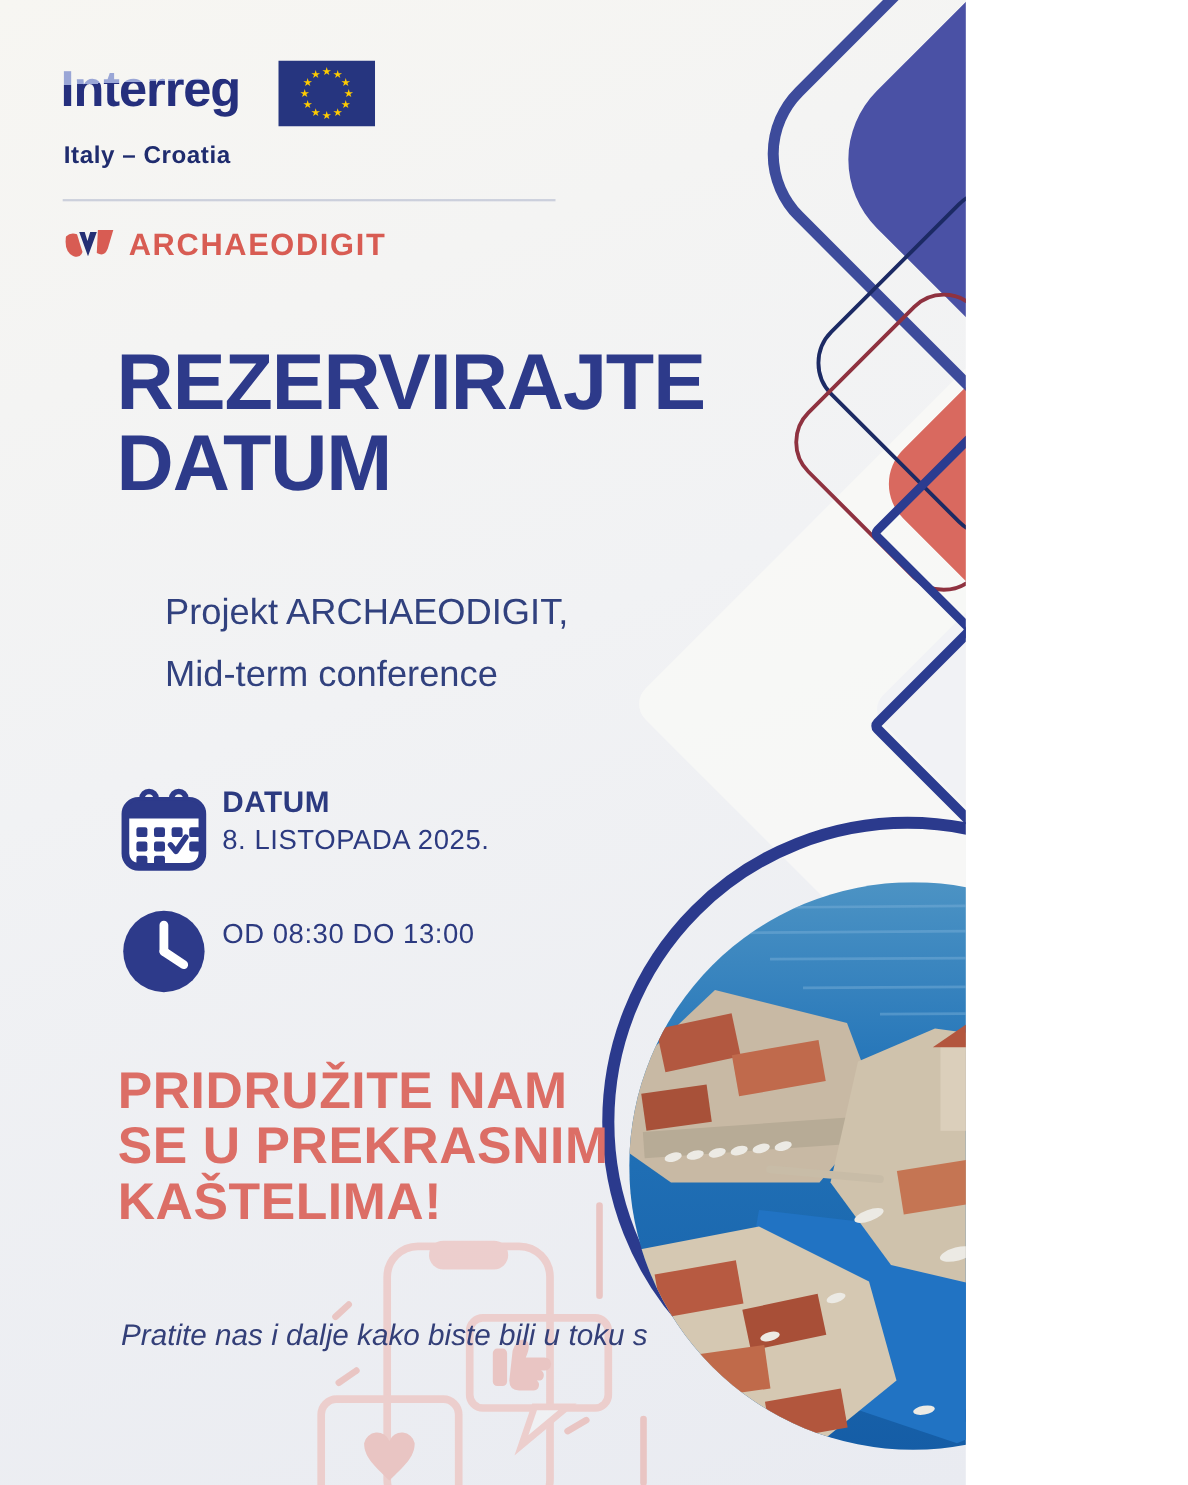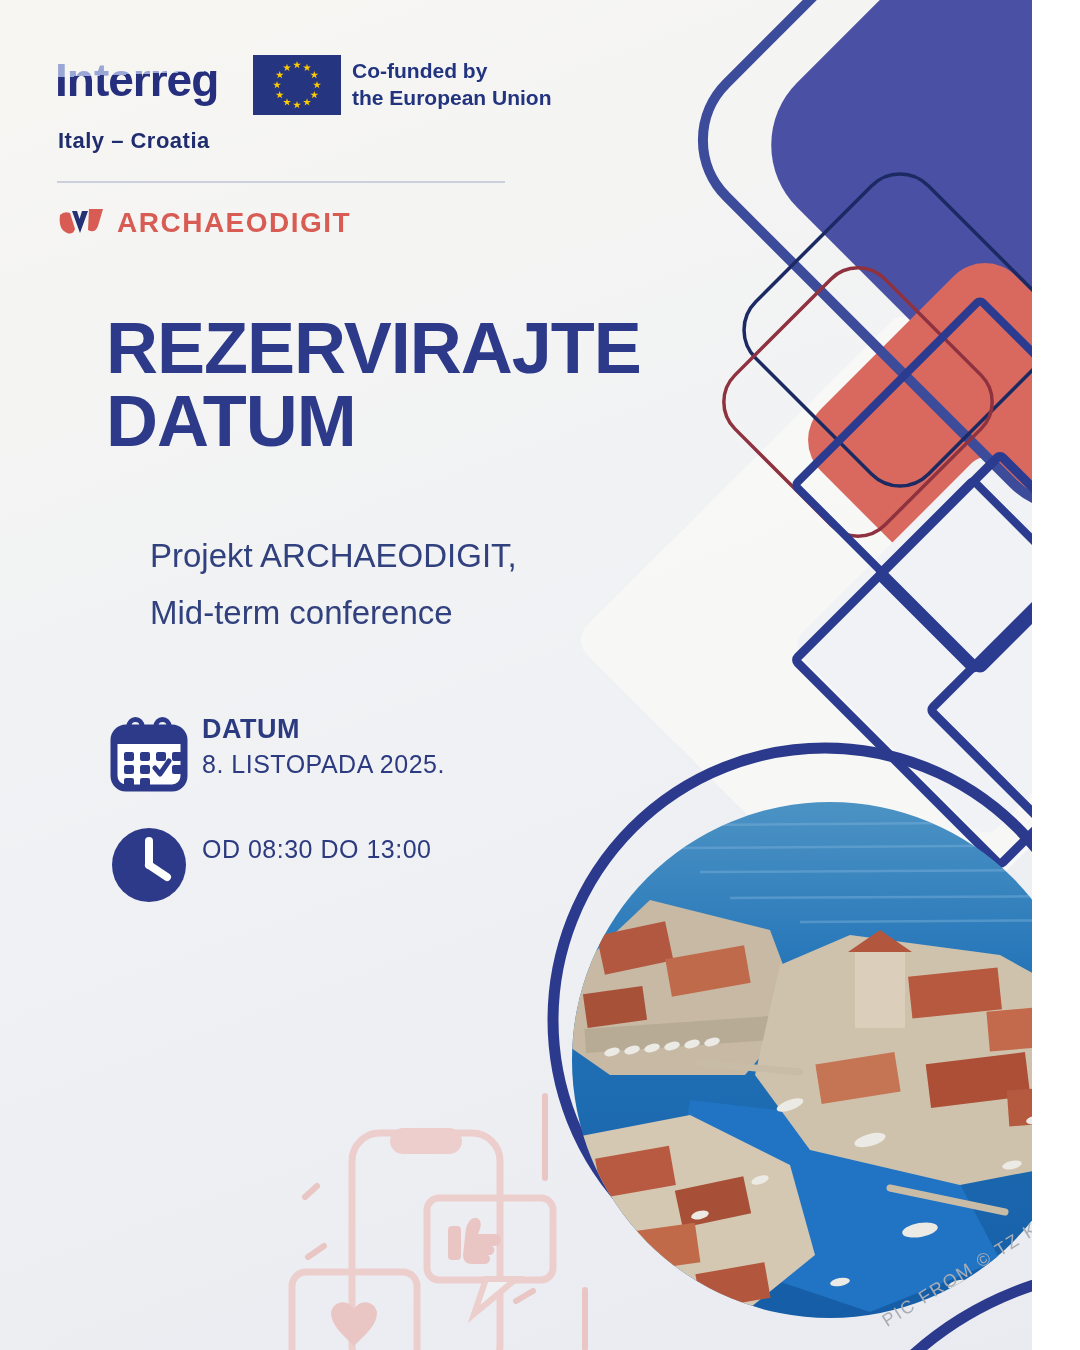--- a/index.html
+++ b/index.html
@@ -1,18 +1,18 @@
 <!DOCTYPE html>
 <html><head>
 <meta charset="utf-8">
 <style>
   html,body{margin:0;padding:0;}
   body{width:1080px;height:1350px;overflow:hidden;
        font-family:"Liberation Sans","DejaVu Sans",sans-serif;}
-  .poster{position:relative;width:1032px;height:1350px;overflow:hidden;
+  .poster{position:relative;width:878px;height:1350px;overflow:hidden;
           background:linear-gradient(160deg,#f7f6f2 0%,#f1f2f4 45%,#e9ebf1 100%);}
   .deco{position:absolute;left:0;top:0;z-index:1;}
   .layer{position:absolute;z-index:2;}
 
   
   .interreg-svg{position:absolute;left:55px;top:48px;}
   .programme{position:absolute;left:58px;top:128px;font-size:22px;font-weight:bold;
              color:#1f2c6e;letter-spacing:.5px;}
   .euflag{position:absolute;left:253px;top:55px;}
   .cofunded{position:absolute;left:352px;top:57px;font-size:21px;font-weight:bold;
@@ -194,24 +194,20 @@
     <use href="#star" transform="translate(61.3,40)"></use>
     <use href="#star" transform="translate(54,47.3)"></use>
     <use href="#star" transform="translate(44,50)"></use>
     <use href="#star" transform="translate(34,47.3)"></use>
     <use href="#star" transform="translate(26.7,40)"></use>
     <use href="#star" transform="translate(24,30)"></use>
     <use href="#star" transform="translate(26.7,20)"></use>
     <use href="#star" transform="translate(34,12.7)"></use>
   </svg>
 
-  <div class="cofunded layer">
-    <div>Co-funded by</div>
-    <div>the European Union</div>
-  </div>
 
   <div class="divider layer"></div>
 
   <svg class="adg-mark layer" width="50" height="40" viewBox="0 0 50 40">
     <path d="M3,16 Q1,30 10,34 Q16,36 18,30 L13,14 Q7,12 3,16 Z" fill="#d85c53"></path>
     <path d="M15,12 L23,34 L31,12 L25,12 L22.5,20 L20,12 Z" fill="#253075"></path>
     <path d="M32,10 L46,10 L41,27 Q38,35 31,31 Z" fill="#d85c53"></path>
   </svg>
   <div class="adg-text layer">ARCHAEODIGIT</div>
 
@@ -256,19 +252,25 @@
       <g stroke="#ffffff" stroke-width="8" stroke-linecap="round">
         <line x1="39" y1="39" x2="39" y2="15"></line>
         <line x1="39" y1="39" x2="57" y2="51"></line>
       </g>
     </svg>
     <div class="event-text">
       <div class="event-value">OD 08:30 DO 13:00</div>
     </div>
   </div>
 
+  <div class="cta layer">
+    <div>PRIDRUŽITE NAM</div>
+    <div>SE U PREKRASNIM</div>
+    <div>KAŠTELIMA!</div>
+  </div>
 
   <div class="note layer">
+    <div>Pratite nas i dalje kako biste bili u toku s</div>
   </div>
 
   <div class="credit">PIC FROM © TZ KAŠTELA</div>
 
 </div>
 
 </body></html>

